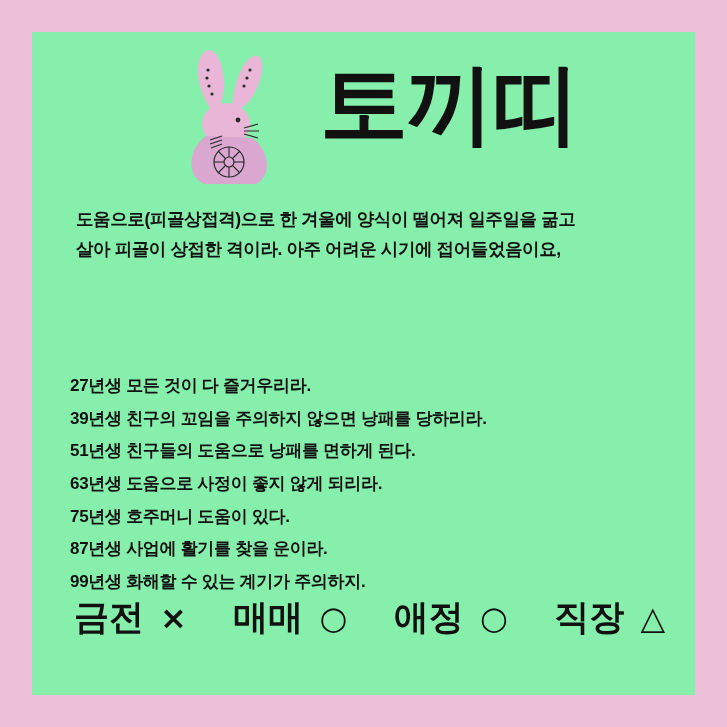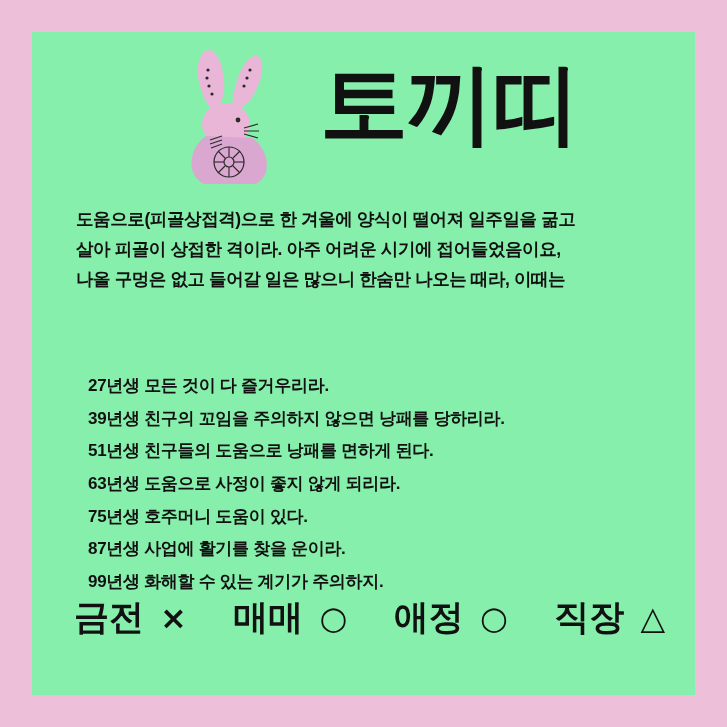--- a/index.html
+++ b/index.html
@@ -57,21 +57,21 @@
     font-weight: bold;
     line-height: 1.72;
     color: #111111;
     letter-spacing: -0.4px;
   }
   .body-text .para-line {
     white-space: nowrap;
   }
   .year-list {
     position: absolute;
-    left: 56px;
+    left: 38px;
     top: 338px;
     width: 580px;
     font-size: 17px;
     font-weight: bold;
     line-height: 1.92;
     color: #111111;
     letter-spacing: -0.3px;
   }
   .year-line {
     white-space: nowrap;
@@ -139,21 +139,20 @@
           <line x1="35" y1="102" x2="46" y2="98"></line>
         </g>
       </svg>
     </div>
     <div class="title">토끼띠</div>
   </div>
 
   <div class="body-text">
     <div class="para-line">도움으로(피골상접격)으로 한 겨울에 양식이 떨어져 일주일을 굶고</div>
     <div class="para-line">살아 피골이 상접한 격이라. 아주 어려운 시기에 접어들었음이요,</div>
-    <div class="para-line">나올 구멍은 없고 들어갈 일은 많으니 한숨만 나오는 때라, 이때는</div>
   </div>
 
   <div class="year-list">
     <div class="year-line">27년생 모든 것이 다 즐거우리라.</div>
     <div class="year-line">39년생 친구의 꼬임을 주의하지 않으면 낭패를 당하리라.</div>
     <div class="year-line">51년생 친구들의 도움으로 낭패를 면하게 된다.</div>
     <div class="year-line">63년생 도움으로 사정이 좋지 않게 되리라.</div>
     <div class="year-line">75년생 호주머니 도움이 있다.</div>
     <div class="year-line">87년생 사업에 활기를 찾을 운이라.</div>
     <div class="year-line">99년생 화해할 수 있는 계기가 주의하지.</div>

